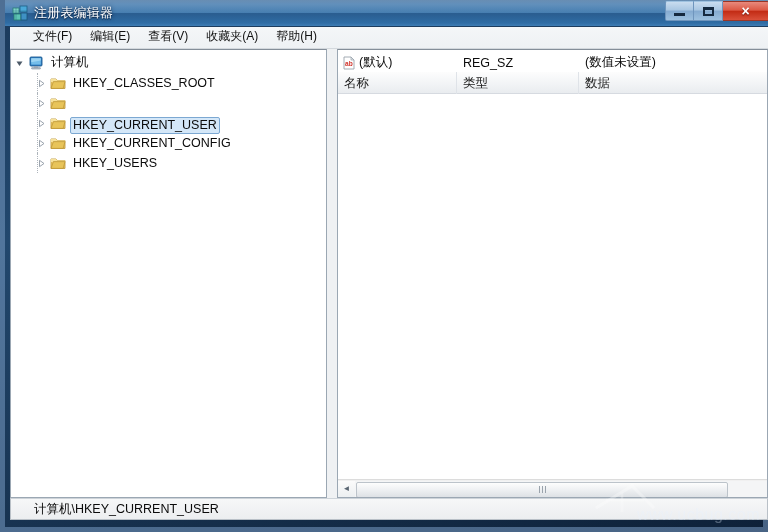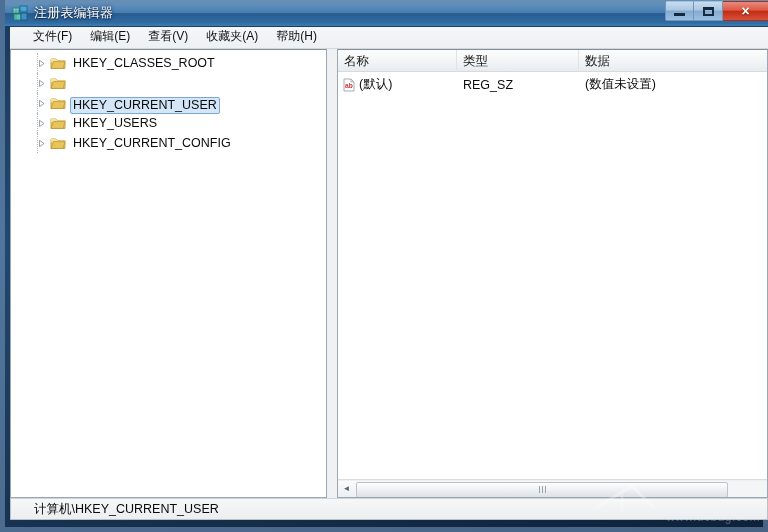--- a/index.html
+++ b/index.html
@@ -313,21 +313,21 @@
     font-size: 21px;
     font-weight: bold;
     color: rgba(255,255,255,0.8);
     letter-spacing: 1px;
     text-shadow: 0 1px 2px rgba(0,0,0,0.35);
     font-family: "DejaVu Sans", sans-serif;
   }
   #wm-url {
     position: absolute;
     right: 4px; bottom: 2px;
-    font-size: 12px;
+    font-size: 16px;
     color: rgba(230,240,255,0.55);
     letter-spacing: 0.5px;
     font-family: "Liberation Sans", sans-serif;
   }
   #wm-logo {
     position: absolute;
     left: 0px; top: 4px;
     width: 74px; height: 40px;
     opacity: 0.75;
   }
@@ -380,20 +380,37 @@
       <div class="menu-item">查看(V)</div>
       <div class="menu-item">收藏夹(A)</div>
       <div class="menu-item">帮助(H)</div>
     </div>
 
     <div id="content">
 
       <div id="treepane">
         <div id="tree">
 
+          <div class="tnode">
+            <div class="twist">
+              <svg width="9" height="9" viewBox="0 0 9 9">
+                <path d="M1.5 2.5 L7.5 2.5 L4.5 7 Z" fill="#4c5a68"></path>
+              </svg>
+            </div>
+            <div class="ticon">
+              <svg width="16" height="14" viewBox="0 0 16 14">
+                <rect x="2" y="1" width="12" height="9" rx="1" fill="#2f7fc4" stroke="#1d5a90" stroke-width="0.9"></rect>
+                <rect x="3.2" y="2.2" width="9.6" height="6.4" fill="#74bdea"></rect>
+                <path d="M3.2 2.2 L12.8 2.2 L12.8 4.6 L3.2 6.2 Z" fill="#a8d9f4" opacity="0.8"></path>
+                <rect x="6" y="10.2" width="4" height="1.6" fill="#9aa6b2"></rect>
+                <rect x="3.5" y="11.6" width="9" height="1.4" rx="0.6" fill="#b6c1cc" stroke="#8490a0" stroke-width="0.6"></rect>
+              </svg>
+            </div>
+            <div class="tlabel">计算机</div>
+          </div>
 
           <div class="tnode child">
             <div class="dotline"></div>
             <div class="twist">
               <svg width="9" height="9" viewBox="0 0 9 9">
                 <path d="M2.5 1.3 L7 4.5 L2.5 7.7 Z" fill="none" stroke="#9aa3ad" stroke-width="1"></path>
               </svg>
             </div>
             <div class="ticon">
               <svg width="16" height="14" viewBox="0 0 16 14">
@@ -445,68 +462,68 @@
                 <path d="M2.5 1.3 L7 4.5 L2.5 7.7 Z" fill="none" stroke="#9aa3ad" stroke-width="1"></path>
               </svg>
             </div>
             <div class="ticon">
               <svg width="16" height="14" viewBox="0 0 16 14">
                 <path d="M1 3 L6 3 L7.2 4.6 L15 4.6 L15 12.4 L1 12.4 Z" fill="#f0cf72" stroke="#b9912f" stroke-width="0.8"></path>
                 <path d="M1 3 L6 3 L7.2 4.6 L15 4.6 L15 6 L1 6 Z" fill="#f7e29c"></path>
                 <path d="M3.4 5.6 L15 5.6 L13.2 12.4 L1 12.4 Z" fill="#e8c45a" stroke="#b9912f" stroke-width="0.7"></path>
               </svg>
             </div>
-            <div class="tlabel">HKEY_USERS</div>
+            <div class="tlabel">HKEY_CURRENT_CONFIG</div>
           </div>
 
           <div class="tnode child">
             <div class="dotline"></div>
             <div class="twist">
               <svg width="9" height="9" viewBox="0 0 9 9">
                 <path d="M2.5 1.3 L7 4.5 L2.5 7.7 Z" fill="none" stroke="#9aa3ad" stroke-width="1"></path>
               </svg>
             </div>
             <div class="ticon">
               <svg width="16" height="14" viewBox="0 0 16 14">
                 <path d="M1 3 L6 3 L7.2 4.6 L15 4.6 L15 12.4 L1 12.4 Z" fill="#f0cf72" stroke="#b9912f" stroke-width="0.8"></path>
                 <path d="M1 3 L6 3 L7.2 4.6 L15 4.6 L15 6 L1 6 Z" fill="#f7e29c"></path>
                 <path d="M3.4 5.6 L15 5.6 L13.2 12.4 L1 12.4 Z" fill="#e8c45a" stroke="#b9912f" stroke-width="0.7"></path>
               </svg>
             </div>
-            <div class="tlabel">HKEY_CURRENT_CONFIG</div>
+            <div class="tlabel">HKEY_USERS</div>
           </div>
 
         </div>
       </div>
 
       <div id="listpane">
-
-        <div id="listheader">
-          <div class="hcell c0">名称</div>
-          <div class="hcell c1">类型</div>
-          <div class="hcell c2">数据</div>
-        </div>
 
         <div style="padding-top:3px;">
           <div class="lrow">
             <div class="lcell c0">
               <span style="display:inline-block;margin-right:3px;">
                 <svg width="14" height="14" viewBox="0 0 14 14">
                   <path d="M2 1 L9 1 L12 4 L12 13 L2 13 Z" fill="#ffffff" stroke="#9aa3ac" stroke-width="0.9"></path>
                   <path d="M9 1 L9 4 L12 4 Z" fill="#e4e8ec" stroke="#9aa3ac" stroke-width="0.7"></path>
                   <text x="3" y="9.6" font-family="Liberation Sans, sans-serif" font-size="6.6" font-weight="bold" fill="#d0342c">ab</text>
                 </svg>
               </span>
               <span>(默认)</span>
             </div>
             <div class="lcell c1">REG_SZ</div>
             <div class="lcell c2">(数值未设置)</div>
           </div>
         </div>
 
+        <div id="listheader">
+          <div class="hcell c0">名称</div>
+          <div class="hcell c1">类型</div>
+          <div class="hcell c2">数据</div>
+        </div>
+
         <div id="hscroll">
           <div class="sb-arrow">◄</div>
           <div class="sb-track">
             <div class="sb-thumb">
               <div class="grip"></div>
             </div>
           </div>
         </div>
 
       </div>

